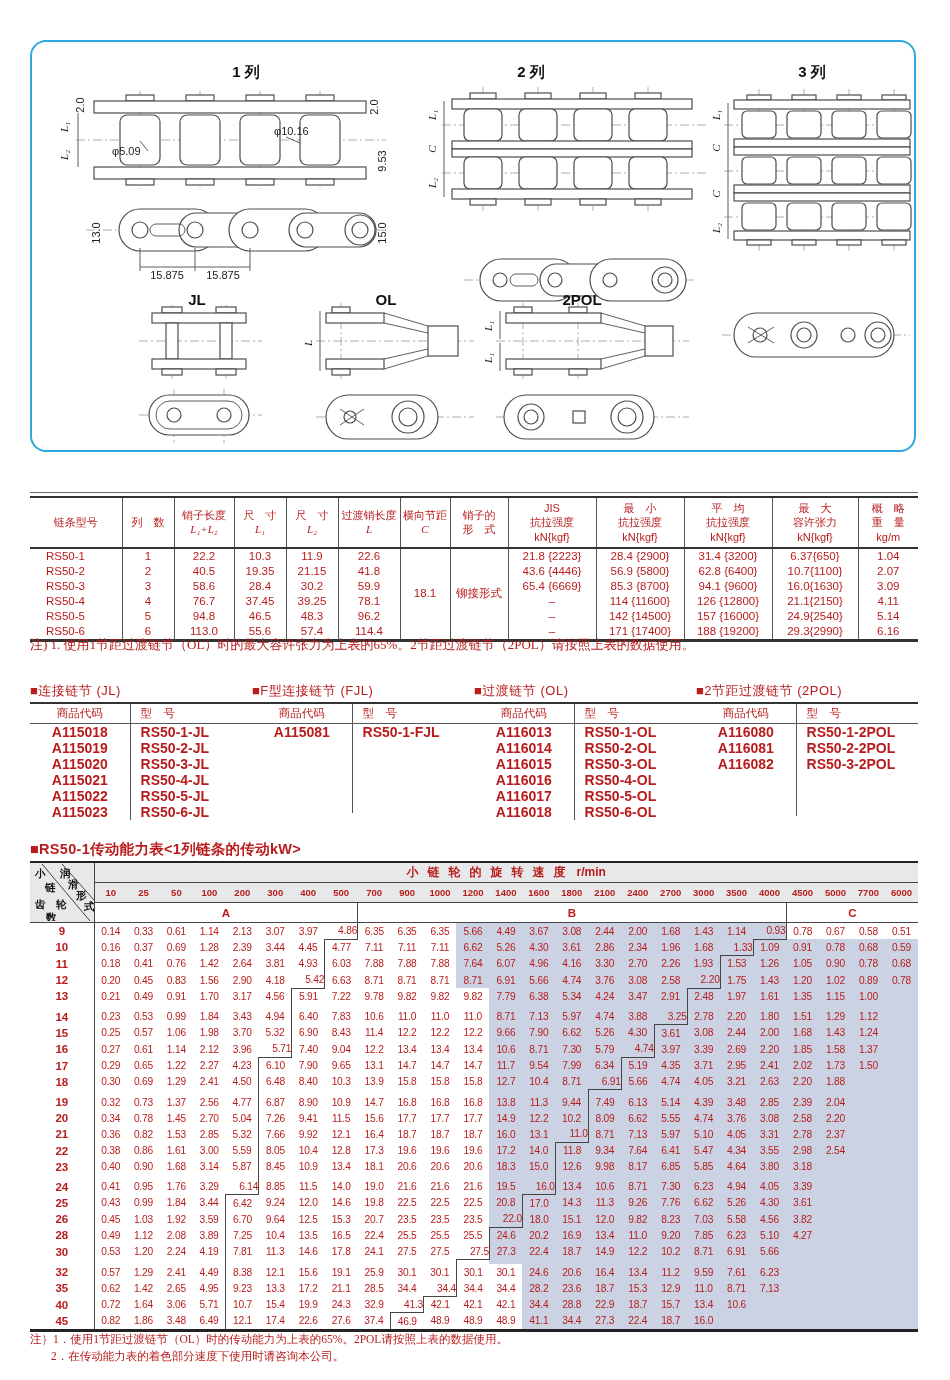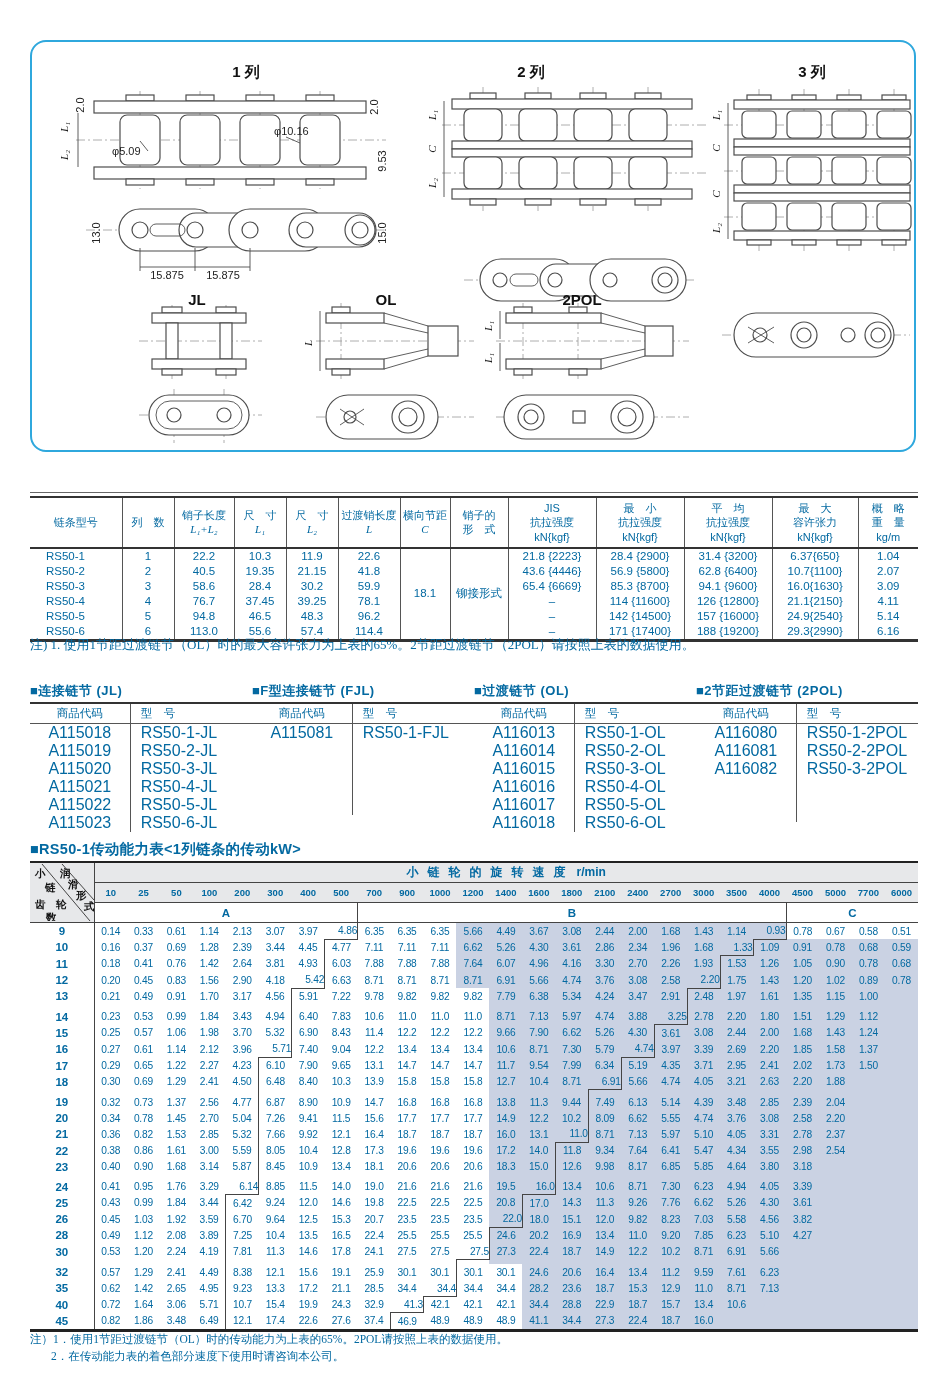--- a/index.html
+++ b/index.html
@@ -1,20 +1,20 @@
 <!DOCTYPE html>
 <html style="--accent-blue: #2fa8dd; --table-shade: #cad2e3; --header-gray: #e7e8ea; --line-dark: #333333;"><head>
 <meta charset="utf-8">
 <style>
   :root{
     --accent-blue:#2fa8dd; --table-shade:#cad2e3; --header-gray:#e7e8ea; --line-dark:#333;
   }
   html,body{margin:0;padding:0;background:#fff;}
   .page{position:relative;width:950px;height:1380px;background:#fff;overflow:hidden;
-        font-family:"Liberation Sans","DejaVu Sans",sans-serif;color:#0369a1;}
+        font-family:"Liberation Sans","DejaVu Sans",sans-serif;color:#b91c1c;}
   
   .diagram-box{position:absolute;left:30px;top:40px;width:882px;height:408px;
     border:2px solid var(--accent-blue,#2fa8dd);border-radius:16px;background:#fff;}
   .diagram-box svg{display:block;margin:1px auto 0;}
   .dline{stroke:#4d4d4d;stroke-width:1.2;fill:#fff;}
   .dthin{stroke:#4d4d4d;stroke-width:0.9;fill:none;}
   .cline{stroke:#9a9a9a;stroke-width:0.8;stroke-dasharray:9 3 2 3;fill:none;}
   .dtext{font-size:11px;fill:#222;font-family:"Liberation Sans",sans-serif;}
   .dim{font-style:italic;font-family:"Liberation Serif",serif;}
   .dlabel{font-size:15px;font-weight:bold;fill:#111;}
@@ -24,24 +24,24 @@
     border-top:2px solid var(--line-dark,#333);border-bottom:3px solid var(--line-dark,#333);}
   table.spec th,table.spec td{border-left:1px solid #555;padding:0;text-align:center;
     font-weight:normal;font-size:11px;line-height:1.3;}
   table.spec th.c0,table.spec td.c0{border-left:none;}
   table.spec thead th{border-bottom:2px solid var(--line-dark,#333);padding:3px 0;}
   table.spec td{font-size:11.5px;height:13.5px;}
   table.spec td.model{text-align:left;padding-left:16px;}
   
   .lt-row{position:absolute;left:30px;top:682px;width:888px;display:flex;justify-content:space-between;}
   .lt-slot{display:inline-block;}
-  .lt-title{font-size:13px;font-weight:bold;margin-bottom:2px;letter-spacing:0.5px;}
+  .lt-title{font-size:13px;font-weight:normal;margin-bottom:2px;letter-spacing:0.5px;}
   table.lt{border-collapse:collapse;table-layout:fixed;border-top:2px solid var(--line-dark,#333);}
   table.lt th{font-size:11.5px;font-weight:normal;border-bottom:1px solid #555;padding:2px 0;}
-  table.lt td{font-size:16px;height:14.5px;padding:0;}
+  table.lt td{font-size:14px;height:14.5px;padding:0;font-weight:bold;}
   table.lt .c1{width:100px;text-align:center;}
   table.lt .c2{width:112px;border-left:1px solid #555;text-align:left;padding-left:10px;}
   
   .power-title{position:absolute;left:30px;top:840px;font-size:14.5px;font-weight:bold;letter-spacing:0.3px;}
   .power-wrap{position:absolute;left:30px;top:861px;width:888px;}
   table.pt{border-collapse:collapse;table-layout:fixed;width:888px;
     border-top:2px solid #222;border-bottom:3px solid #222;}
   table.pt th,table.pt td{padding:0;margin:0;}
   th.corner{background:var(--header-gray,#e7e8ea);border-right:1px solid #444;border-bottom:1px solid #444;}
   th.band{background:var(--header-gray,#e7e8ea);border-bottom:1px solid #444;height:19px;

